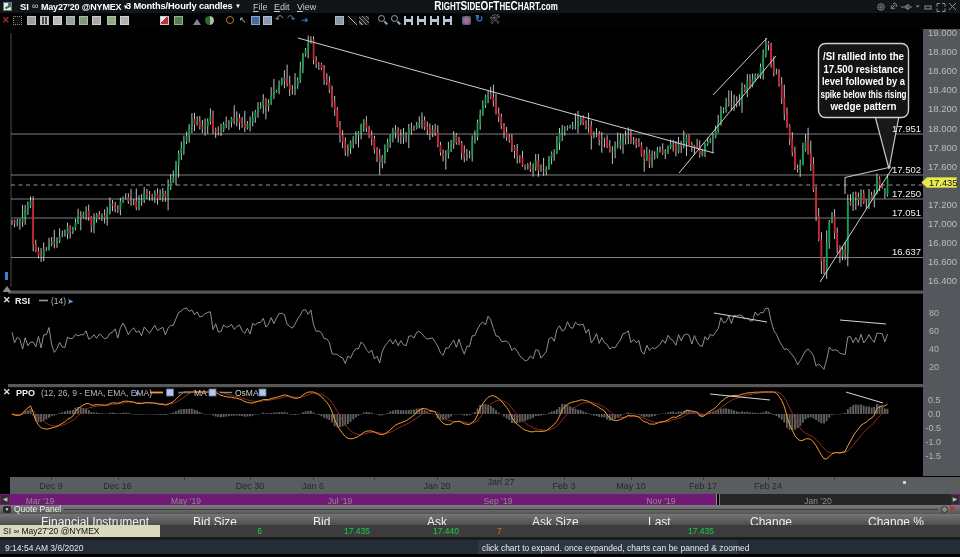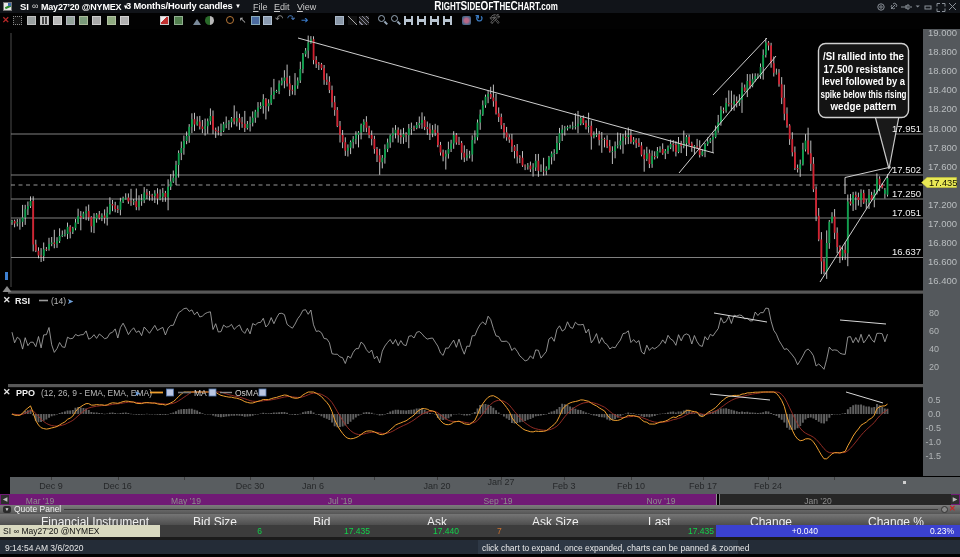--- a/index.html
+++ b/index.html
@@ -180,21 +180,21 @@
     <span style="position:absolute;left:278px;top:4px;width:50px;text-align:center">Jan 6</span>
     <span style="position:absolute;left:303px;top:0;width:1px;height:3px;background:#3c3c3c"></span>
     <span style="position:absolute;left:339px;top:16px;width:50px;text-align:left">Jan 13</span>
     <span style="position:absolute;left:364px;top:0;width:1px;height:3px;background:#3c3c3c"></span>
     <span style="position:absolute;left:402px;top:4px;width:50px;text-align:center">Jan 20</span>
     <span style="position:absolute;left:427px;top:0;width:1px;height:3px;background:#3c3c3c"></span>
     <span style="position:absolute;left:466px;top:0;width:50px;text-align:center">Jan 27</span>
     <span style="position:absolute;left:491px;top:0;width:1px;height:3px;background:#3c3c3c"></span>
     <span style="position:absolute;left:529px;top:4px;width:50px;text-align:center">Feb 3</span>
     <span style="position:absolute;left:554px;top:0;width:1px;height:3px;background:#3c3c3c"></span>
-    <span style="position:absolute;left:596px;top:4px;width:50px;text-align:center">Feb 10</span>
+    <span style="position:absolute;left:596px;top:4px;width:50px;text-align:center">May 10</span>
     <span style="position:absolute;left:621px;top:0;width:1px;height:3px;background:#3c3c3c"></span>
     <span style="position:absolute;left:668px;top:4px;width:50px;text-align:center">Feb 17</span>
     <span style="position:absolute;left:693px;top:0;width:1px;height:3px;background:#3c3c3c"></span>
     <span style="position:absolute;left:733px;top:4px;width:50px;text-align:center">Feb 24</span>
     <span style="position:absolute;left:758px;top:0;width:1px;height:3px;background:#3c3c3c"></span>
     <span style="position:absolute;left:799px;top:16px;width:50px;">Mar 2</span>
     <span style="position:absolute;left:824px;top:0;width:1px;height:3px;background:#3c3c3c"></span>
     <span style="position:absolute;left:893px;top:4px;width:3px;height:3px;background:#cfcfcf"></span>
   </div>
 
@@ -229,24 +229,20 @@
  <span class="abs" style="left:868px;top:1px">Change %</span>
 </div>
 
 <div class="abs" style="left:0;top:524.5px;width:960px;height:12px;background:#3c3c3c;font-size:8.5px;z-index:5">
  <div class="abs" style="left:0;top:0;width:160px;height:12px;background:#d9d9c0;color:#111;padding-left:3px;line-height:12px;font-size:8.5px">SI <span style="font-size:8px">∞</span> May27’20 @NYMEX</div>
  <span class="abs" style="left:222px;top:1px;width:40px;text-align:right;color:#12d24a">6</span>
  <span class="abs" style="left:310px;top:1px;width:60px;text-align:right;color:#12d24a">17.435</span>
  <span class="abs" style="left:433px;top:1px;width:60px;text-align:left;color:#12d24a">17.440</span>
  <span class="abs" style="left:497px;top:1px;color:#cc7230">7</span>
  <span class="abs" style="left:654px;top:1px;width:60px;text-align:right;color:#12d24a">17.435</span>
- <div class="abs" style="left:716px;top:0;width:244px;height:12px;background:#3b41cf;color:#fff">
-   <span class="abs" style="left:42px;top:1px;width:60px;text-align:right">+0.040</span>
-   <span class="abs" style="left:178px;top:1px;width:60px;text-align:right">0.23%</span>
- </div>
 </div>
 
 <div class="abs" style="left:0;top:536.5px;width:960px;height:3px;background:#1b1b1b;z-index:5"></div>
 <div class="abs" style="left:0;top:539.5px;width:960px;height:14.5px;background:#242c37;color:#e8e8e8;font-size:8.5px;z-index:5">
  <span class="abs" style="left:5px;top:3px">9:14:54 AM 3/6/2020</span>
  <div class="abs" style="left:478px;top:0;width:260px;height:14.5px;background:#2e3845"></div>
  <span class="abs" style="left:482px;top:3px;z-index:2">click chart to expand. once expanded, charts can be panned &amp; zoomed</span>
 </div>
 <div class="abs" style="left:0;top:554px;width:960px;height:3px;background:#000;z-index:5"></div>
 </body></html>

